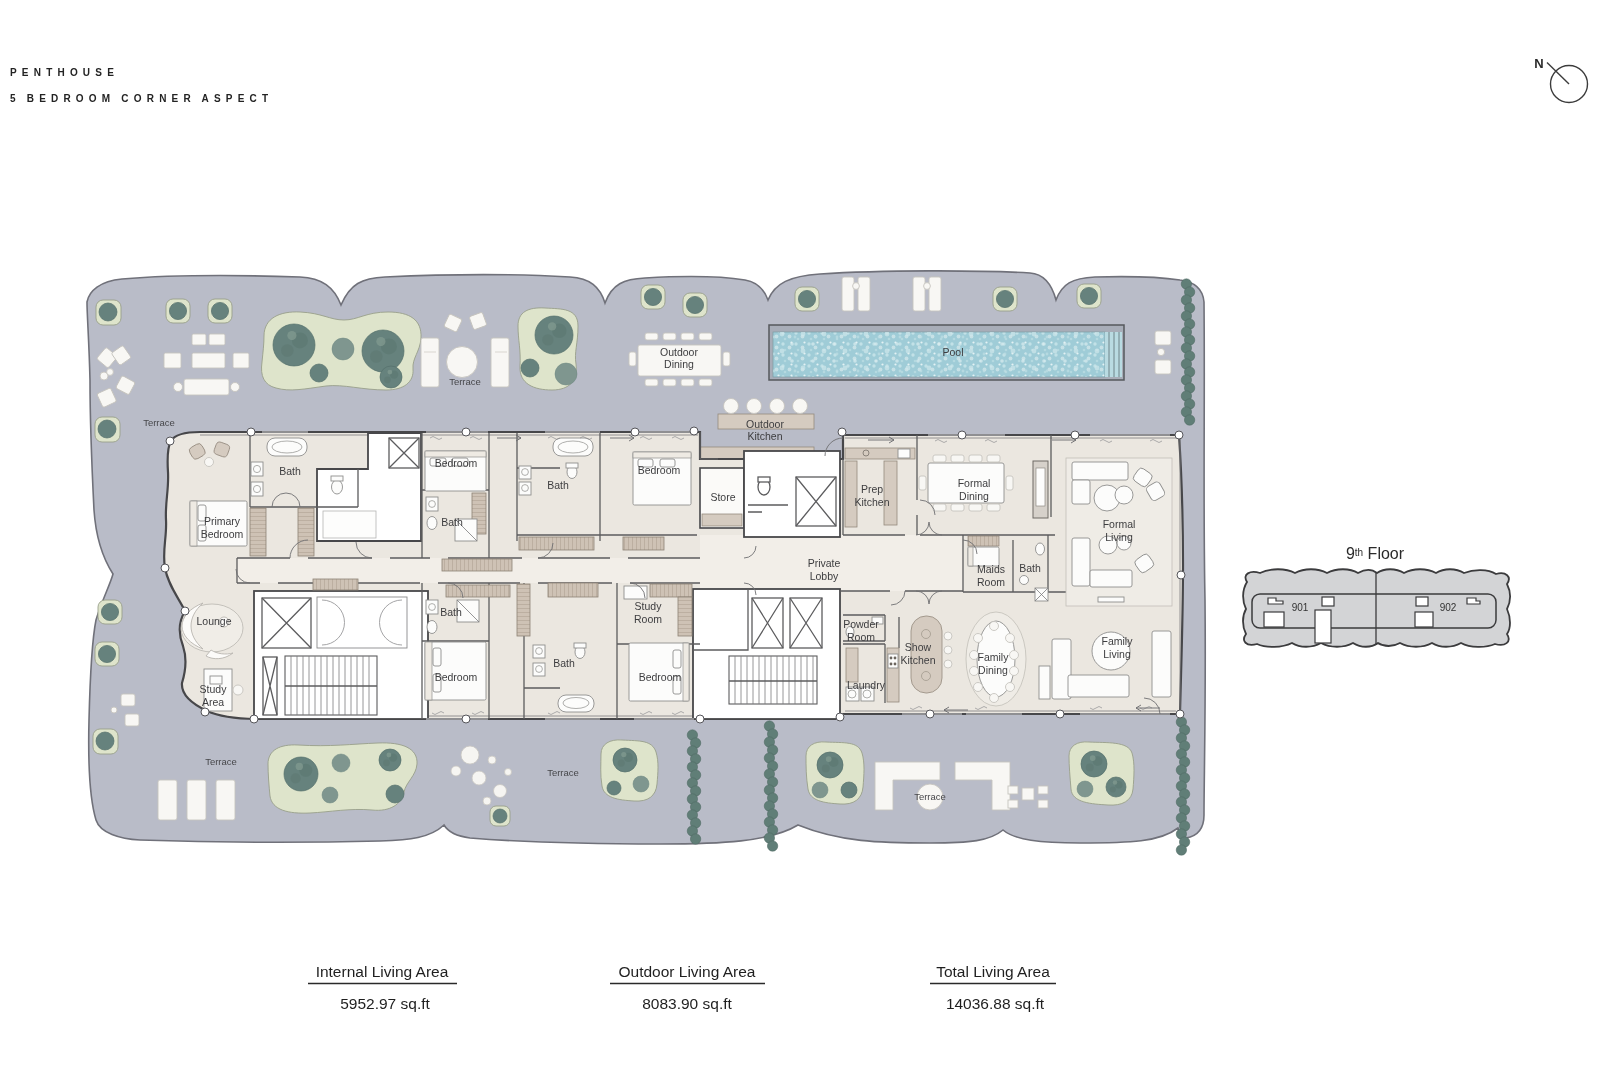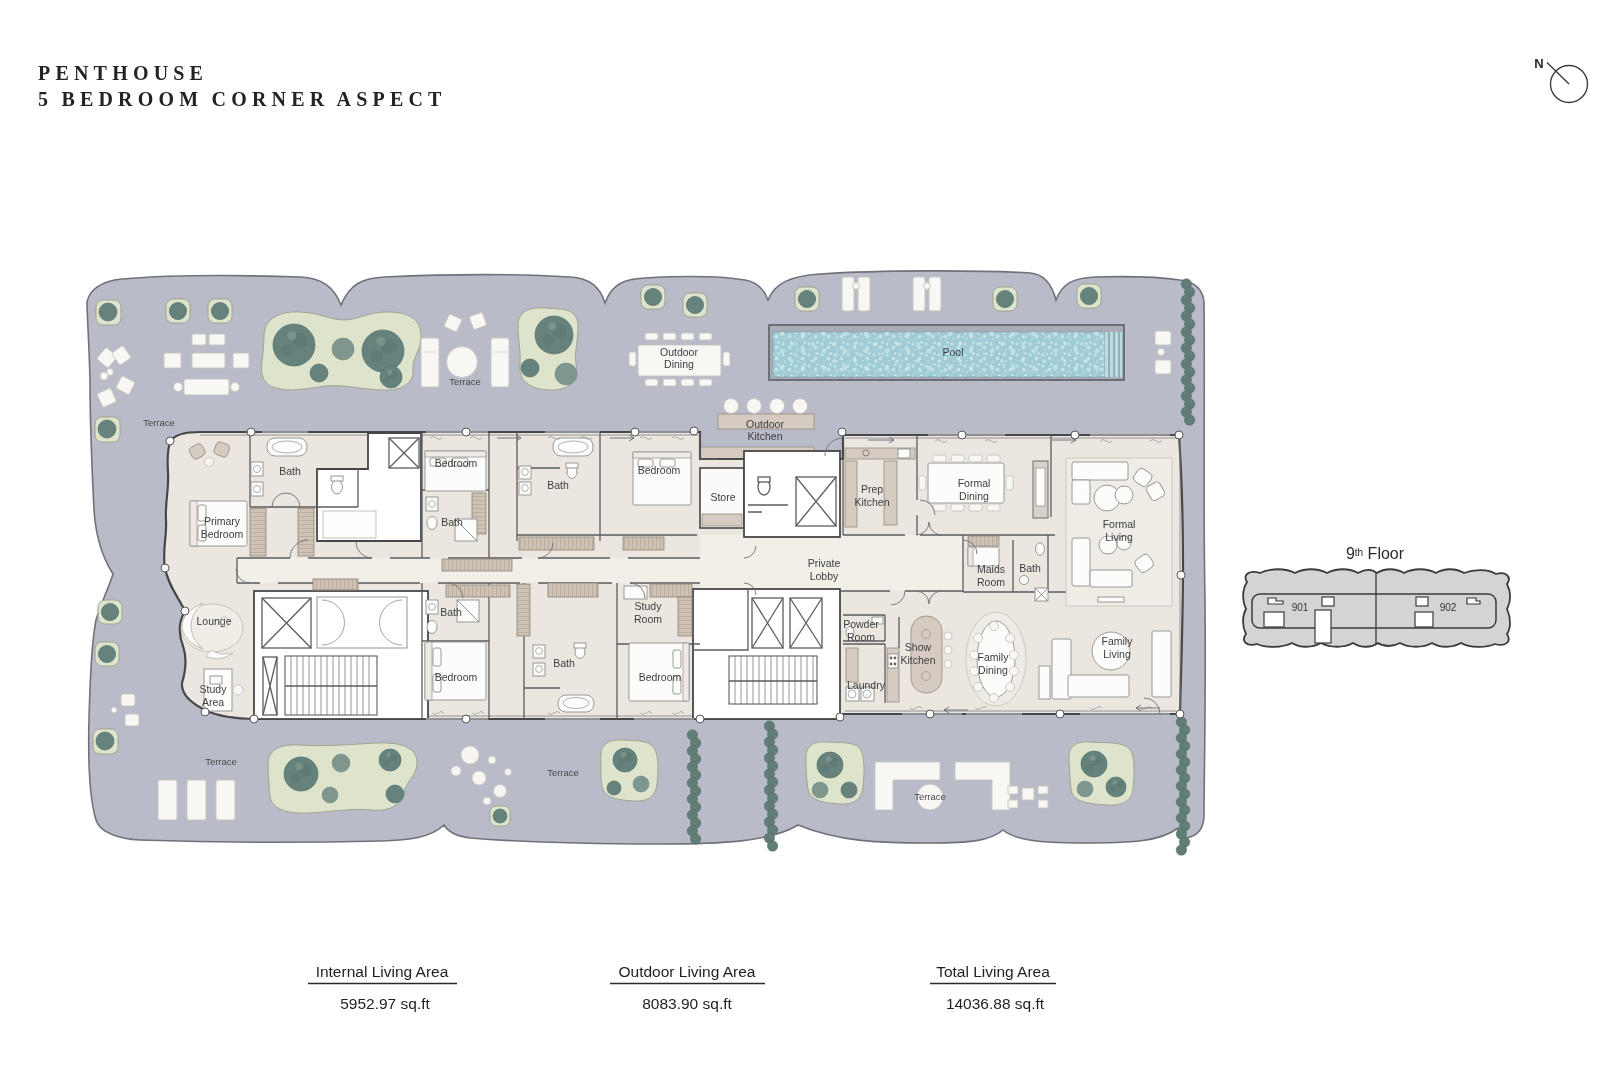--- a/index.html
+++ b/index.html
@@ -1,17 +1,17 @@
 <!DOCTYPE html>
 <html><head>
 <meta charset="utf-8">
 <style>
 html,body{margin:0;padding:0;background:#ffffff;}
 #page{position:relative;width:1600px;height:1067px;overflow:hidden;background:#ffffff;font-family:"Liberation Sans",sans-serif;}
-.title{position:absolute;left:10px;top:60px;font-family:Liberation Serif, serif;font-size:20px;font-weight:700;letter-spacing:5.2px;word-spacing:-2px;line-height:26px;color:#232323;white-space:nowrap;margin-left:28px;}
+.title{position:absolute;left:10px;top:60px;font-family:Liberation Sans, sans-serif;font-size:10px;font-weight:700;letter-spacing:5.2px;word-spacing:-2px;line-height:26px;color:#232323;white-space:nowrap;}
 svg text{font-family:"Liberation Sans",sans-serif;}
 .lbl{font-size:10.5px;fill:#3d3d3f;text-anchor:middle;}
 .lbs{font-size:9.5px;fill:#47474b;text-anchor:middle;}
 .w2{fill:none;stroke:#5c5c5e;stroke-width:1.3;}
 .w1{fill:none;stroke:#7b7b7e;stroke-width:0.8;}
 .wf{fill:#fcfcfb;stroke:#8f8f8d;stroke-width:0.9;}
 .tf{fill:#f8f7f4;stroke:#c6c4be;stroke-width:0.9;}
 .bf{fill:#d5cbc0;stroke:#948a7e;stroke-width:0.8;}
 .door{fill:none;stroke:#6f6f72;stroke-width:0.9;}
 .col{fill:#ffffff;stroke:#55555a;stroke-width:1;}

